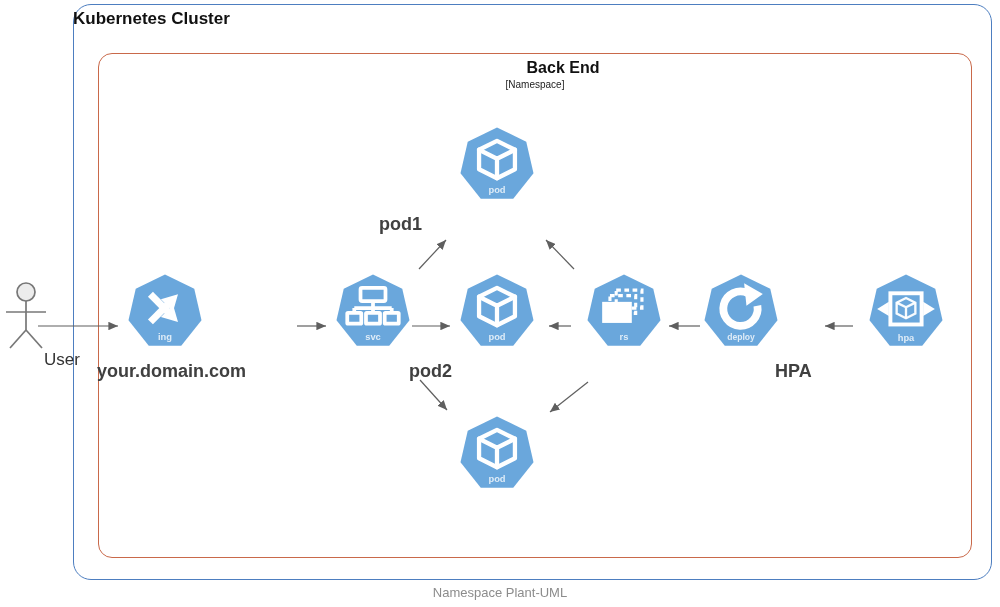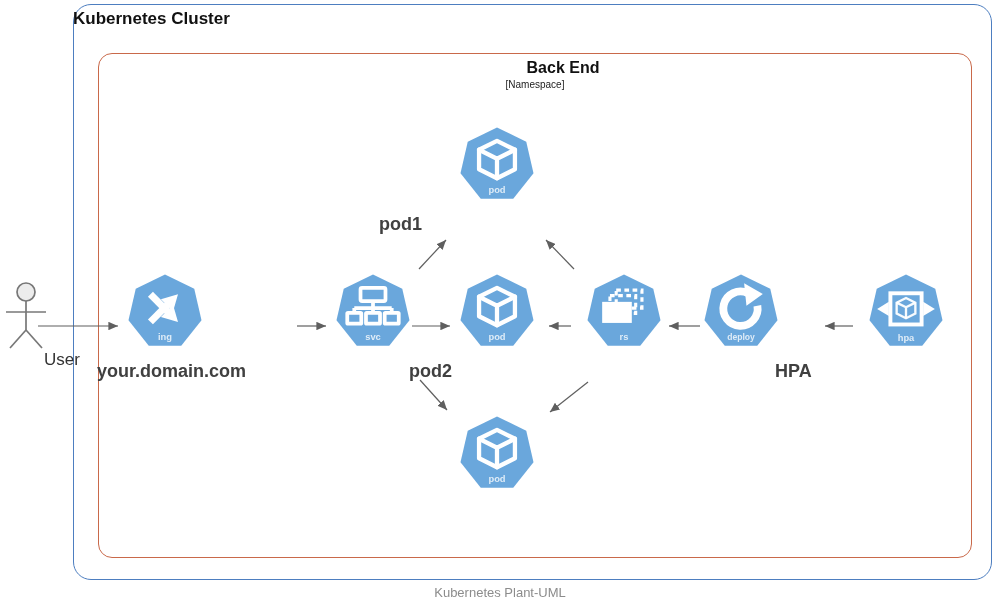--- a/index.html
+++ b/index.html
@@ -187,15 +187,15 @@
         <polygon points="50,32 62,38 62,52 50,58 38,52 38,38"></polygon>
         <path d="M38,38 L50,44 M62,38 L50,44 M50,44 V58"></path>
       </g>
       <polygon points="28,37 13,46 28,55" fill="#fff"></polygon>
       <polygon points="72,37 87,46 72,55" fill="#fff"></polygon>
     </g>
     <text class="badge" x="50" y="87" text-anchor="middle" font-size="12">hpa</text>
   </svg>
   <div class="node-label" style="left:885px; top:361px;">HPA</div>
 
-  <div class="caption">Kubernetes Plant-UML</div>
+  <div class="caption">Namespace Plant-UML</div>
 
 </div>
 
 </body></html>

